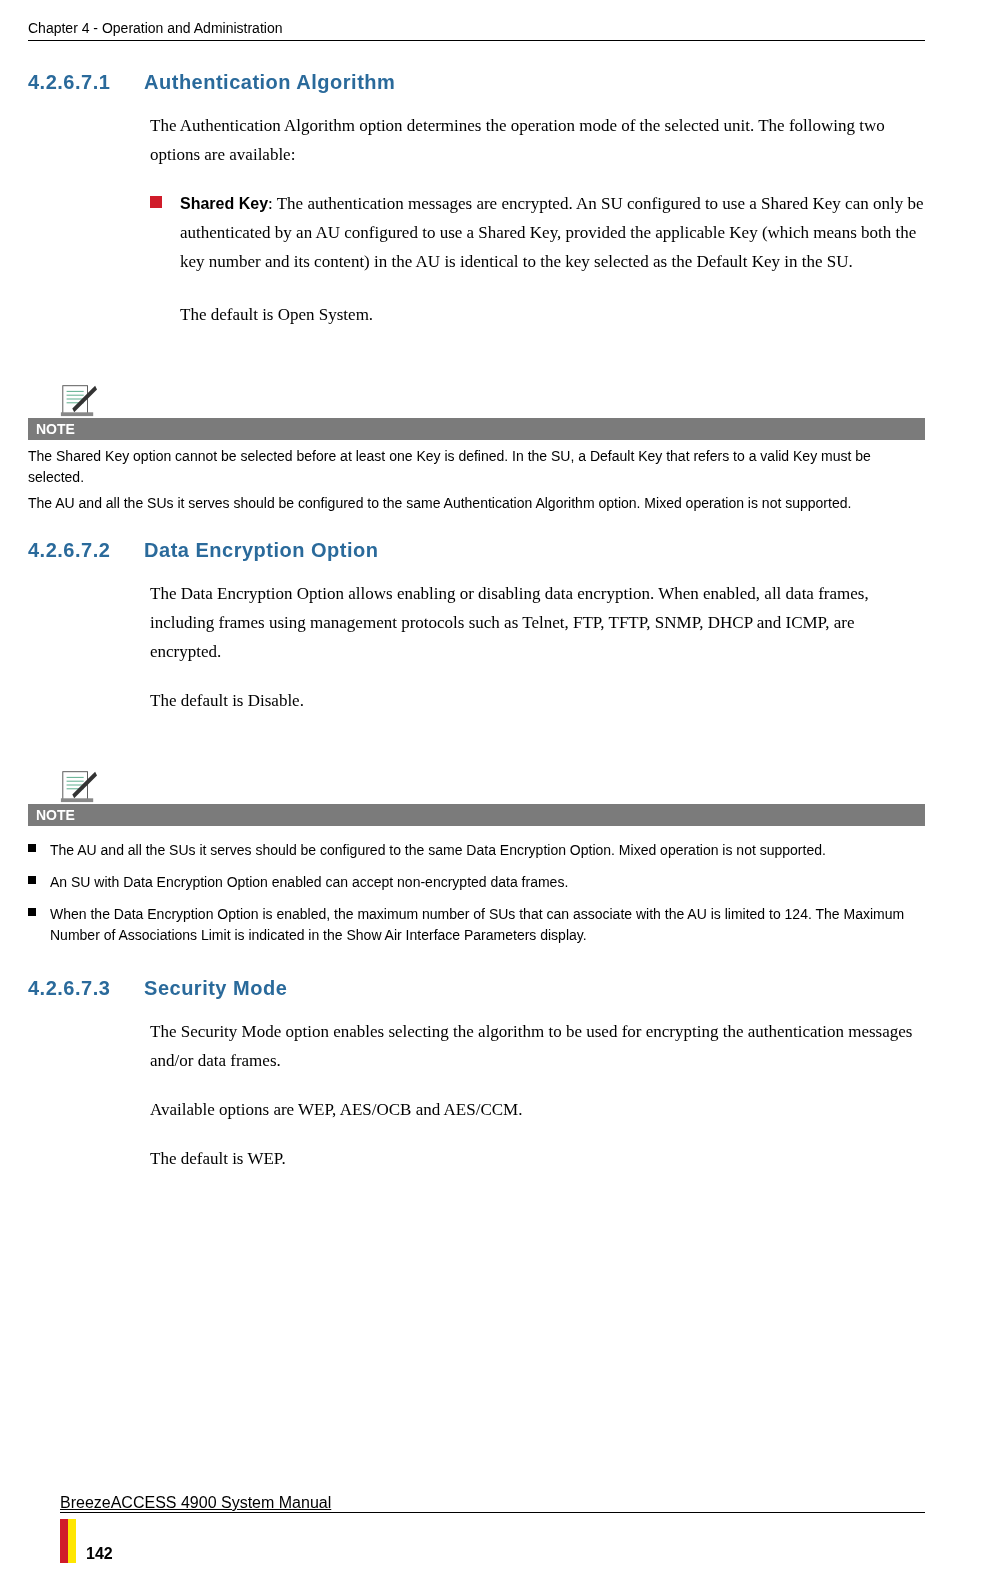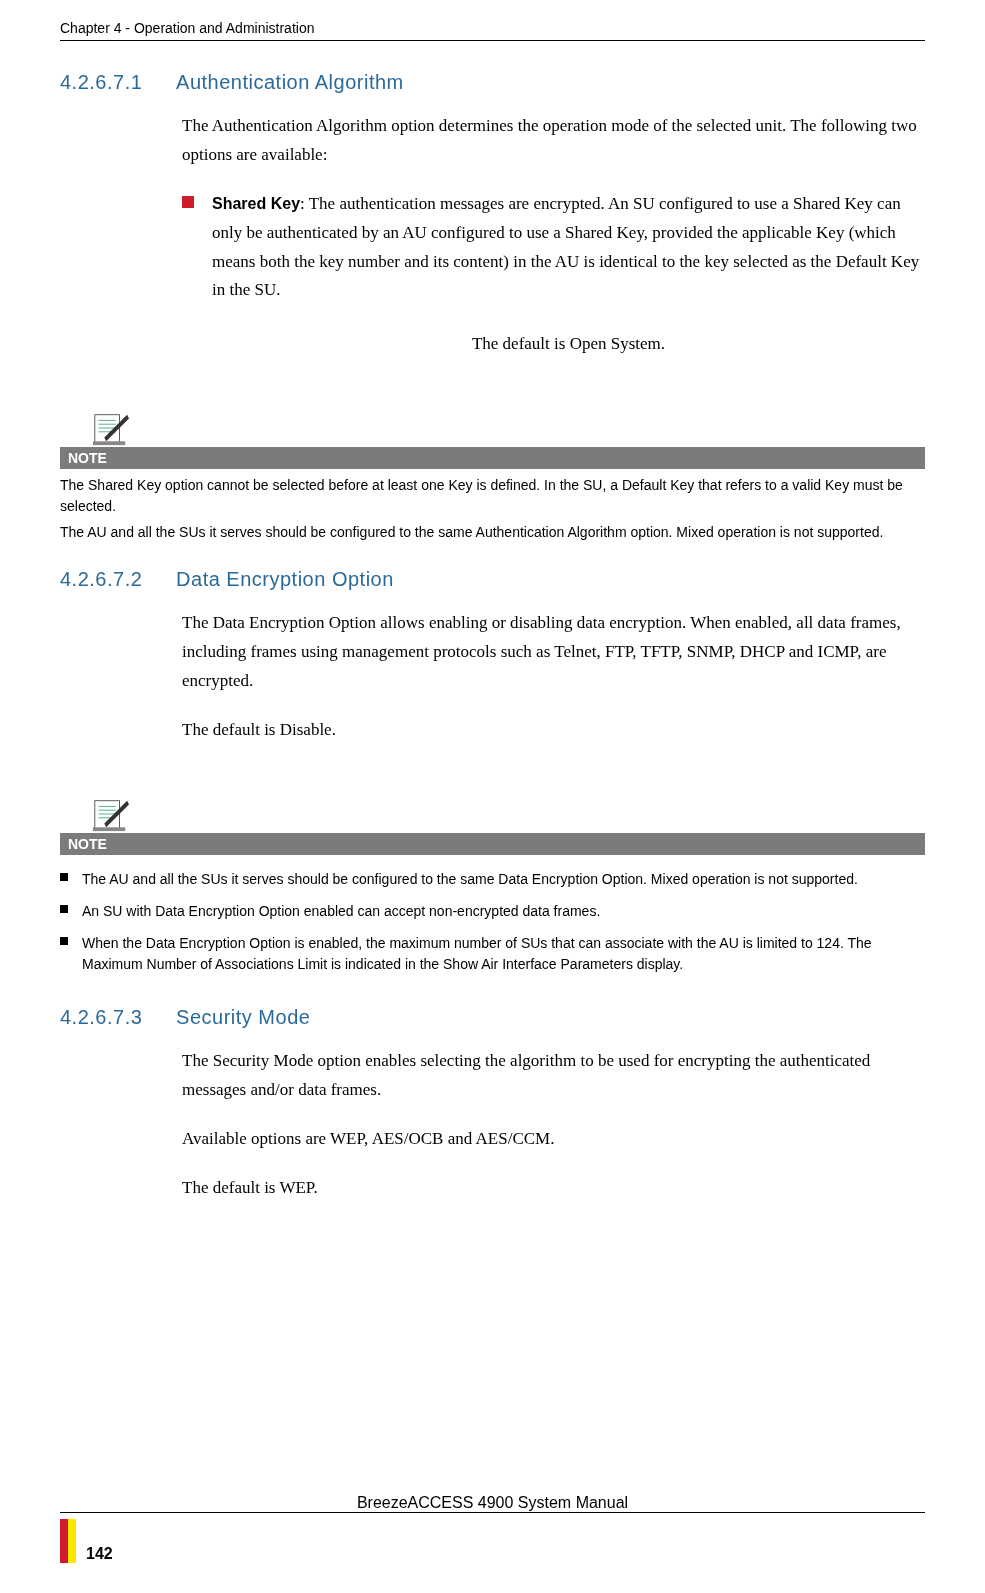--- a/index.html
+++ b/index.html
@@ -5,36 +5,36 @@
   body {
     font-family: Georgia, 'Times New Roman', serif;
     margin: 0;
     padding: 0;
     background: #fff;
     color: #000;
   }
   .page {
     width: 985px;
     min-height: 1593px;
-    padding: 20px 60px 0 60px;
+    padding: 20px 60px 0 28px;
     box-sizing: border-box;
     position: relative;
   }
   .chapter-header {
     font-family: Arial, Helvetica, sans-serif;
     font-size: 14px;
     padding-bottom: 4px;
     border-bottom: 1px solid #000;
     margin-bottom: 30px;
   }
   .section-heading {
     color: #2a6a9b;
     font-family: Verdana, Arial, sans-serif;
     font-size: 20px;
-    font-weight: normal;
+    font-weight: bold;
     margin-bottom: 18px;
     letter-spacing: 0.5px;
   }
   .section-number {
     display: inline-block;
     width: 110px;
     vertical-align: top;
   }
   .section-title {
     display: inline-block;
@@ -175,21 +175,21 @@
   </div>
 
   <div class="body-text">The Authentication Algorithm option determines the operation mode of the selected unit. The following two options are available:</div>
 
   <ul class="bullet-list">
     <li>
       <span class="bold">Shared Key</span><span>: The authentication messages are encrypted. An SU configured to use a Shared Key can only be authenticated by an AU configured to use a Shared Key, provided the applicable Key (which means both the key number and its content) in the AU is identical to the key selected as the Default Key in the SU.</span>
     </li>
   </ul>
 
-  <div class="body-text" style="margin-left:152px;text-align:center;">The default is Open System.</div>
+  <div class="body-text" style="margin-left:152px;">The default is Open System.</div>
 
   <div class="note-container">
     <div class="note-icon-cell">
       <svg width="38" height="38" viewBox="0 0 40 40">
         <rect x="4" y="6" width="26" height="30" fill="#fff" stroke="#555" stroke-width="1"></rect>
         <line x1="8" y1="12" x2="26" y2="12" stroke="#5a8" stroke-width="1"></line>
         <line x1="8" y1="16" x2="26" y2="16" stroke="#5a8" stroke-width="1"></line>
         <line x1="8" y1="20" x2="26" y2="20" stroke="#5a8" stroke-width="1"></line>
         <line x1="8" y1="24" x2="26" y2="24" stroke="#5a8" stroke-width="1"></line>
         <path d="M 14 30 L 38 6 L 40 10 L 16 34 Z" fill="#333"></path>
@@ -235,26 +235,26 @@
         </ul>
       </div>
     </div>
   </div>
 
   <div class="section-heading">
     <span class="section-number">4.2.6.7.3</span>
     <span class="section-title">Security Mode</span>
   </div>
 
-  <div class="body-text">The Security Mode option enables selecting the algorithm to be used for encrypting the authenticated messages and/or data frames.</div>
+  <div class="body-text">The Security Mode option enables selecting the algorithm to be used for encrypting the authentication messages and/or data frames.</div>
   <div class="body-text">Available options are WEP, AES/OCB and AES/CCM.</div>
   <div class="body-text">The default is WEP.</div>
 
   <div class="footer">
-    <div style="text-align:center;">
+    <div style="text-align:left;text-decoration:underline;">
       <span class="manual-name">BreezeACCESS 4900 System Manual</span>
     </div>
     <div class="footer-line"></div>
     <div class="footer-content">
       <div class="footer-bar">
           <div class="footer-bar-inner"></div>
         </div>
       <span class="page-number">142</span>
     </div>
   </div>

